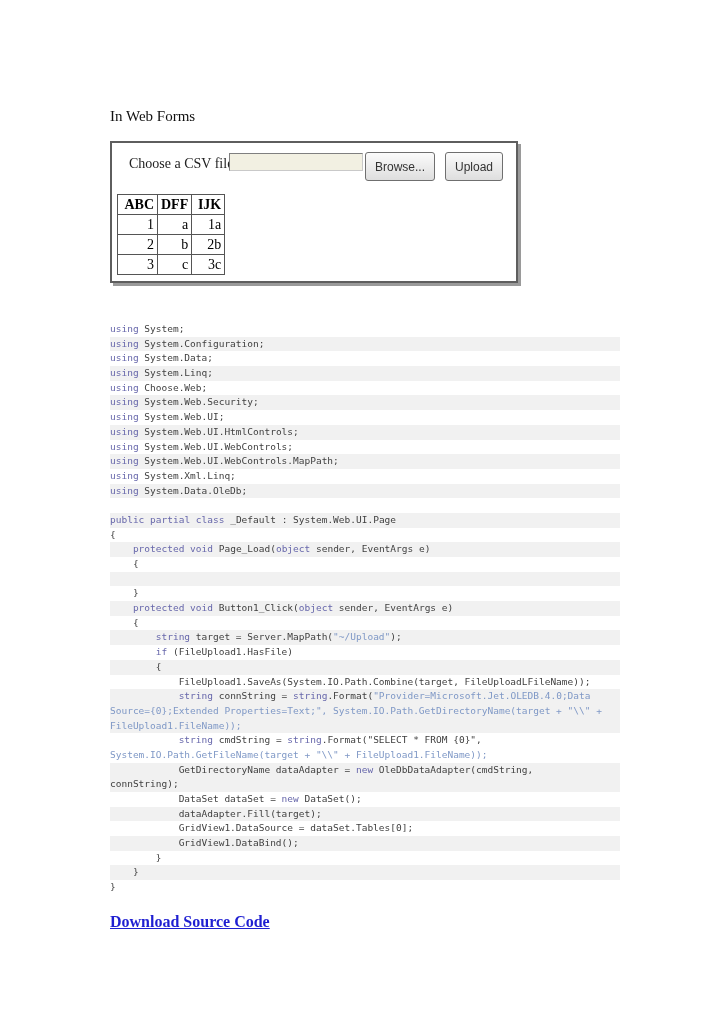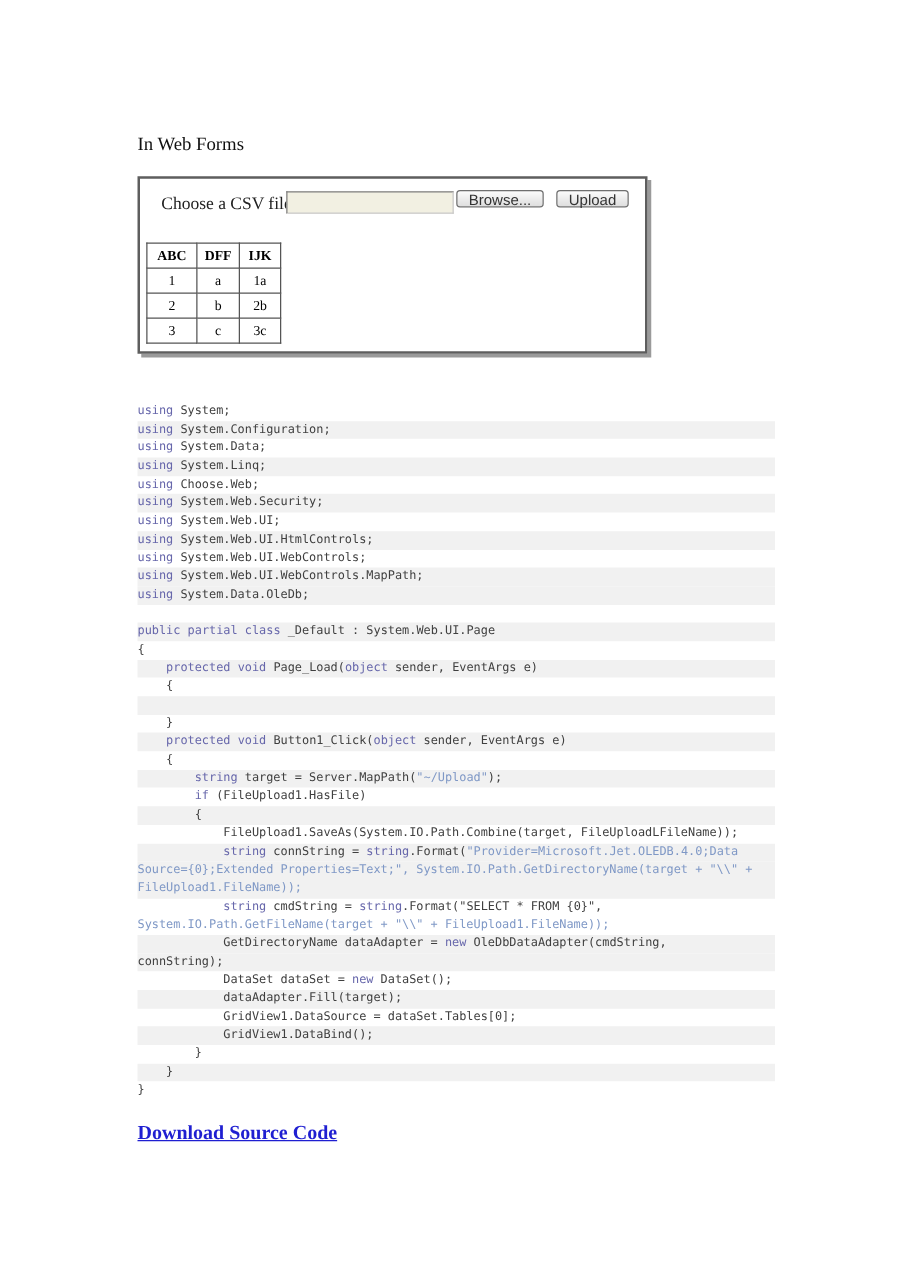--- a/index.html
+++ b/index.html
@@ -24,32 +24,32 @@
     border:2px solid #5e5e5e;background:#ffffff;
     box-shadow:3px 3px 0 #9a9a9a;
   }
   .fig-label{position:absolute;left:17px;top:13px;font-size:14px;color:#222;}
   .fig-input{
     position:absolute;left:117px;top:10px;width:128px;height:16px;
     background:#f2f0e2;border:1px solid;border-color:#7f7f7f #c9c9c9 #c9c9c9 #7f7f7f;
     font-family:"Liberation Sans", sans-serif;font-size:12px;padding:0 2px;
   }
   .fig-btn{
-    position:absolute;top:9px;height:14px;padding:0 9px;
+    position:absolute;top:9px;height:29px;padding:0 9px;
     background:linear-gradient(#fbfbfb,#dedede);
     border:1px solid #6f6f6f;border-radius:3px;
     font-family:"Liberation Sans", sans-serif;font-size:12px;color:#333;
   }
   .btn-browse{left:253px;}
   .btn-upload{left:333px;}
 
   .csv-table{position:absolute;left:5px;top:51px;border-collapse:collapse;}
   .csv-table th,.csv-table td{
-    border:1px solid #555;font-size:11px;padding:0 3px;
-    height:19px;text-align:center;font-family:"Liberation Serif", serif;
+    border:1px solid #555;font-size:14px;padding:0 3px;
+    height:19px;text-align:right;font-family:"Liberation Serif", serif;
   }
   .csv-table th{font-weight:bold;}
   .csv-table .c1{width:33px;} .csv-table .c2{width:27px;} .csv-table .c3{width:26px;}
 
   
   .code{
     margin-top:39px;width:510px;
     font-family:"DejaVu Sans Mono", monospace;
     font-size:9.5px;color:#3f3f3f;
   }
@@ -109,20 +109,21 @@
       <div class="cl"><span class="k">using</span><span> System;</span></div>
       <div class="cl alt"><span class="k">using</span><span> System.Configuration;</span></div>
       <div class="cl"><span class="k">using</span><span> System.Data;</span></div>
       <div class="cl alt"><span class="k">using</span><span> System.Linq;</span></div>
       <div class="cl"><span class="k">using</span><span> Choose.Web;</span></div>
       <div class="cl alt"><span class="k">using</span><span> System.Web.Security;</span></div>
       <div class="cl"><span class="k">using</span><span> System.Web.UI;</span></div>
       <div class="cl alt"><span class="k">using</span><span> System.Web.UI.HtmlControls;</span></div>
       <div class="cl"><span class="k">using</span><span> System.Web.UI.WebControls;</span></div>
       <div class="cl alt"><span class="k">using</span><span> System.Web.UI.WebControls.MapPath;</span></div>
+      <div class="cl"><span class="k">using</span><span> System.Xml.Linq;</span></div>
       <div class="cl alt"><span class="k">using</span><span> System.Data.OleDb;</span></div>
       <div class="cl"><span></span></div>
       <div class="cl alt"><span class="k">public</span><span> </span><span class="k">partial</span><span> </span><span class="k">class</span><span> _Default : System.Web.UI.Page</span></div>
       <div class="cl"><span>{</span></div>
       <div class="cl alt"><span>    </span><span class="k">protected</span><span> </span><span class="k">void</span><span> Page_Load(</span><span class="k">object</span><span> sender, EventArgs e)</span></div>
       <div class="cl"><span>    {</span></div>
       <div class="cl alt"><span></span></div>
       <div class="cl"><span>    }</span></div>
       <div class="cl alt"><span>    </span><span class="k">protected</span><span> </span><span class="k">void</span><span> Button1_Click(</span><span class="k">object</span><span> sender, EventArgs e)</span></div>
       <div class="cl"><span>    {</span></div>

